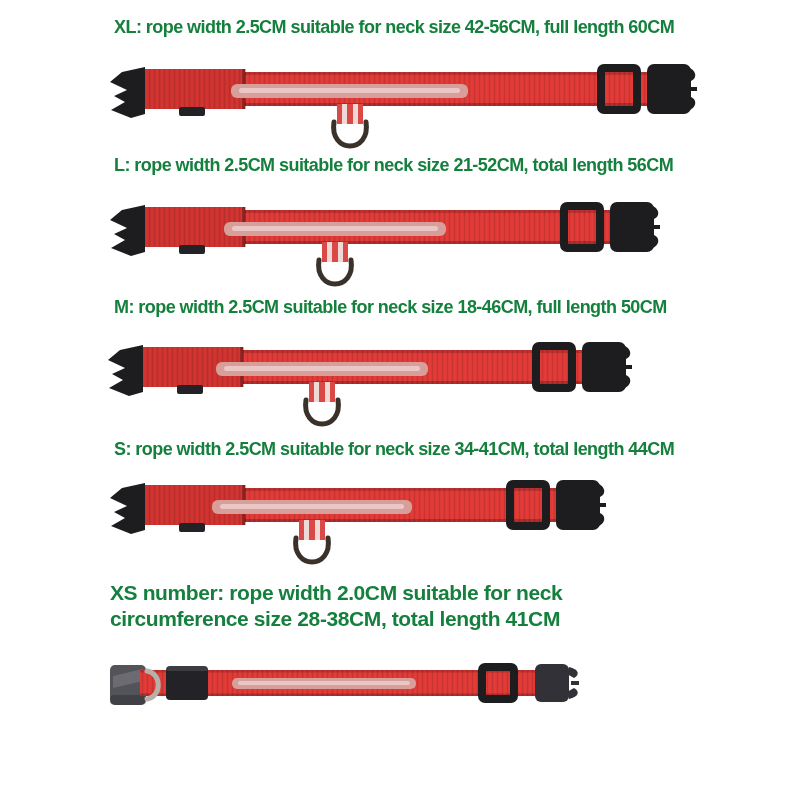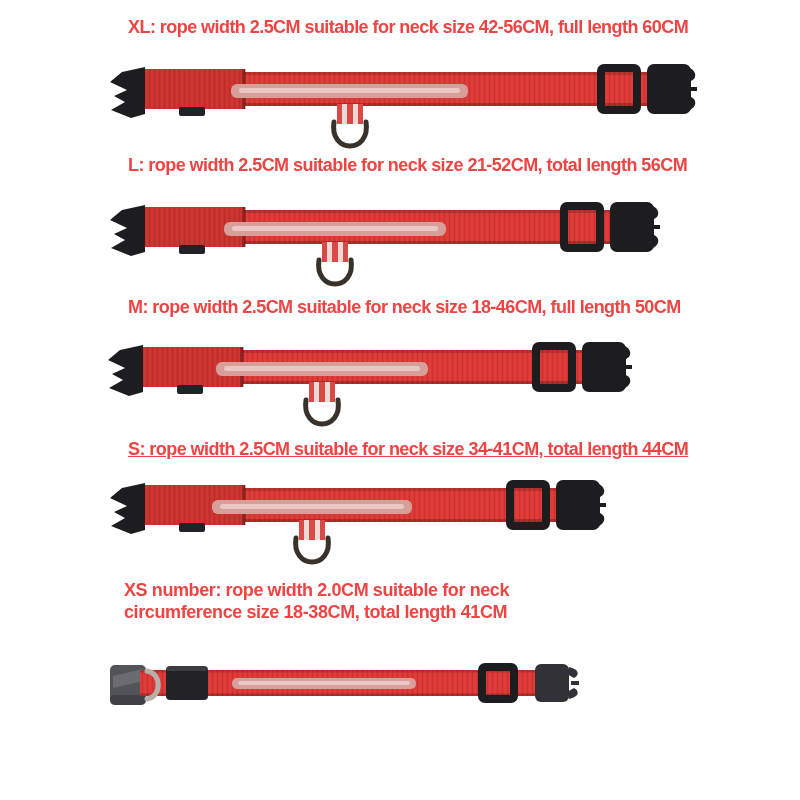--- a/index.html
+++ b/index.html
@@ -13,26 +13,25 @@
     position: relative;
     width: 800px; height: 800px;
     background: #ffffff;
   }
   .label {
     position: absolute;
     font-weight: bold;
     font-size: 18px;
     line-height: 1.2;
     letter-spacing: -0.55px;
-    color: #ef4444;
+    color: #15803d;
     white-space: nowrap;
-    margin-left: 14px;
   }
   .label-xs {
-    font-size: 18px;
+    font-size: 21px;
     letter-spacing: -0.4px;
     line-height: 1.22;
   }
   .collar {
     position: absolute;
   }
   .collar svg { display: block; }
 </style>
 </head>
 <body>
@@ -155,21 +154,21 @@
       <rect x="431" y="6" width="36" height="42" rx="3" fill="none" stroke="#1d1d1f" stroke-width="8"></rect>
       <g fill="#1d1d1f">
         <rect x="477" y="2" width="44" height="50" rx="7"></rect>
         <path d="M 513,4 C 527,6 528,16 521,19 L 513,15 Z"></path>
         <path d="M 513,50 C 527,48 528,38 521,35 L 513,39 Z"></path>
         <rect x="515" y="25" width="12" height="4"></rect>
       </g>
     </svg>
     </div>
 
-  <div class="label" style="left:114px; top:439px;text-decoration:underline;">S: rope width 2.5CM suitable for neck size 34-41CM, total length 44CM</div>
+  <div class="label" style="left:114px; top:439px;">S: rope width 2.5CM suitable for neck size 34-41CM, total length 44CM</div>
   <div class="collar" style="left:107px; top:478px;">
       <svg width="501" height="96" viewBox="0 0 501 96">
       <defs>
           <pattern id="web3" width="5" height="10" patternUnits="userSpaceOnUse">
         <path d="M2.5,0 V10" stroke="rgba(0,0,0,0.12)" stroke-width="1.6"></path>
           </pattern>
         </defs>
       <g>
         <rect x="36" y="10" width="449" height="34" fill="#e33b38"></rect>
         <rect x="36" y="10" width="449" height="34" fill="url(#web3)"></rect>
@@ -198,21 +197,21 @@
         <rect x="449" y="2" width="44" height="50" rx="7"></rect>
         <path d="M 485,4 C 499,6 500,16 493,19 L 485,15 Z"></path>
         <path d="M 485,50 C 499,48 500,38 493,35 L 485,39 Z"></path>
         <rect x="487" y="25" width="12" height="4"></rect>
       </g>
     </svg>
     </div>
 
   <div class="label label-xs" style="left:110px; top:580px;">
     <div>XS number: rope width 2.0CM suitable for neck</div>
-    <div>circumference size 18-38CM, total length 41CM</div>
+    <div>circumference size 28-38CM, total length 41CM</div>
   </div>
   <div class="collar" style="left:110px; top:662px;">
       <svg width="471" height="46" viewBox="0 0 471 46">
     <defs>
           <pattern id="web4" width="5" height="10" patternUnits="userSpaceOnUse">
       <path d="M2.5,0 V10" stroke="rgba(0,0,0,0.12)" stroke-width="1.6"></path>
           </pattern>
         </defs>
     <g>
       <rect x="0" y="3" width="36" height="40" rx="5" fill="#53535a"></rect>

